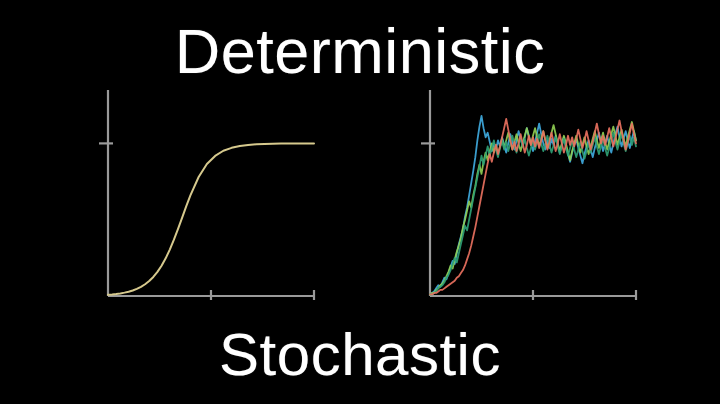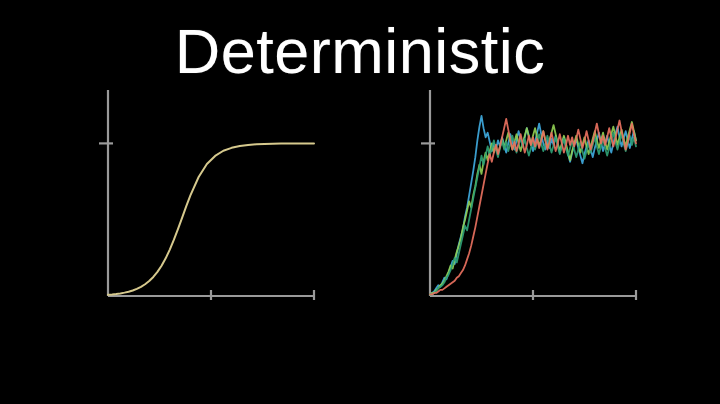--- a/index.html
+++ b/index.html
@@ -74,14 +74,15 @@
         <line x1="11" y1="63.40740740740742" x2="25" y2="63.40740740740742" stroke="#9a9a9a" stroke-width="2.2"></line>
         <line x1="123" y1="210" x2="123" y2="220" stroke="#9a9a9a" stroke-width="2.2"></line>
         <line x1="226" y1="210" x2="226" y2="220" stroke="#9a9a9a" stroke-width="2.2"></line>
         <polyline points="20.00,214.47 22.06,212.95 24.12,211.42 26.18,208.37 28.24,205.32 30.30,206.84 32.36,202.27 34.42,197.69 36.48,199.21 38.54,193.11 40.60,187.01 42.66,180.90 44.72,183.96 46.78,173.27 48.84,164.12 50.90,156.49 52.96,148.86 55.02,136.65 57.08,127.50 59.14,115.29 61.20,103.08 63.26,90.87 65.32,77.14 67.38,60.36 69.44,46.62 71.50,35.94 73.56,48.15 75.62,57.30 77.68,52.73 79.74,61.88 81.80,71.04 83.86,63.41 85.92,69.51 87.98,60.36 90.04,66.46 92.10,57.30 94.16,64.93 96.22,72.56 98.28,63.41 100.34,54.25 102.40,61.88 104.46,69.51 106.52,60.36 108.58,51.20 110.64,58.83 112.70,66.46 114.76,57.30 116.82,48.15 118.88,55.78 120.94,63.41 123.00,71.04 125.06,61.88 127.12,52.73 129.18,43.57 131.24,54.25 133.30,63.41 135.36,69.51 137.42,60.36 139.48,67.99 141.54,58.83 143.60,64.93 145.66,55.78 147.72,63.41 149.78,72.56 151.84,64.93 153.90,57.30 155.96,66.46 158.02,74.09 160.08,81.72 162.14,72.56 164.20,64.93 166.26,58.83 168.32,67.99 170.38,75.61 172.44,83.24 174.50,74.09 176.56,66.46 178.62,60.36 180.68,69.51 182.74,77.14 184.80,67.99 186.86,60.36 188.92,52.73 190.98,61.88 193.04,71.04 195.10,63.41 197.16,55.78 199.22,64.93 201.28,72.56 203.34,63.41 205.40,54.25 207.46,46.62 209.52,57.30 211.58,66.46 213.64,58.83 215.70,51.20 217.76,60.36 219.82,67.99 221.88,58.83 223.94,51.20 226.00,60.36" fill="none" stroke="#3fa9dd" stroke-width="1.8" stroke-linejoin="round" stroke-linecap="round" opacity="0.92"></polyline>
         <polyline points="20.00,214.47 22.06,212.95 24.12,212.95 26.18,209.90 28.24,208.37 30.30,205.32 32.36,203.79 34.42,200.74 36.48,196.16 38.54,191.59 40.60,185.48 42.66,188.53 44.72,179.38 46.78,171.75 48.84,165.64 50.90,158.01 52.96,147.33 55.02,139.70 57.08,130.55 59.14,121.39 61.20,127.50 63.26,115.29 65.32,106.13 67.38,93.93 69.44,84.77 71.50,93.93 73.56,81.72 75.62,72.56 77.68,80.19 79.74,71.04 81.80,63.41 83.86,72.56 85.92,64.93 87.98,74.09 90.04,66.46 92.10,58.83 94.16,67.99 96.22,60.36 98.28,52.73 100.34,61.88 102.40,69.51 104.46,61.88 106.52,54.25 108.58,63.41 110.64,71.04 112.70,63.41 114.76,55.78 116.82,48.15 118.88,57.30 120.94,64.93 123.00,55.78 125.06,48.15 127.12,57.30 129.18,66.46 131.24,58.83 133.30,51.20 135.36,60.36 137.42,67.99 139.48,60.36 141.54,52.73 143.60,45.10 145.66,54.25 147.72,63.41 149.78,71.04 151.84,63.41 153.90,55.78 155.96,63.41 158.02,72.56 160.08,80.19 162.14,71.04 164.20,63.41 166.26,55.78 168.32,64.93 170.38,72.56 172.44,64.93 174.50,57.30 176.56,66.46 178.62,74.09 180.68,66.46 182.74,58.83 184.80,51.20 186.86,60.36 188.92,67.99 190.98,60.36 193.04,52.73 195.10,61.88 197.16,69.51 199.22,61.88 201.28,54.25 203.34,46.62 205.40,55.78 207.46,64.93 209.52,57.30 211.58,49.67 213.64,58.83 215.70,66.46 217.76,57.30 219.82,49.67 221.88,42.04 223.94,51.20 226.00,60.36" fill="none" stroke="#8fce52" stroke-width="1.8" stroke-linejoin="round" stroke-linecap="round" opacity="0.92"></polyline>
         <polyline points="20.00,214.47 22.06,214.47 24.12,212.95 26.18,211.42 28.24,208.37 30.30,206.84 32.36,205.32 34.42,202.27 36.48,197.69 38.54,194.64 40.60,190.06 42.66,183.96 44.72,177.85 46.78,182.43 48.84,173.27 50.90,164.12 52.96,154.96 55.02,145.81 57.08,150.39 59.14,139.70 61.20,129.02 63.26,118.34 65.32,107.66 67.38,96.98 69.44,86.30 71.50,75.61 73.56,84.77 75.62,75.61 77.68,66.46 79.74,75.61 81.80,67.99 83.86,60.36 85.92,69.51 87.98,77.14 90.04,67.99 92.10,60.36 94.16,69.51 96.22,61.88 98.28,71.04 100.34,63.41 102.40,55.78 104.46,64.93 106.52,72.56 108.58,64.93 110.64,57.30 112.70,66.46 114.76,58.83 116.82,67.99 118.88,75.61 120.94,67.99 123.00,60.36 125.06,69.51 127.12,61.88 129.18,54.25 131.24,63.41 133.30,71.04 135.36,63.41 137.42,55.78 139.48,64.93 141.54,72.56 143.60,64.93 145.66,57.30 147.72,66.46 149.78,74.09 151.84,66.46 153.90,58.83 155.96,67.99 158.02,75.61 160.08,67.99 162.14,60.36 164.20,69.51 166.26,77.14 168.32,69.51 170.38,61.88 172.44,71.04 174.50,78.67 176.56,71.04 178.62,63.41 180.68,72.56 182.74,64.93 184.80,57.30 186.86,66.46 188.92,74.09 190.98,66.46 193.04,58.83 195.10,67.99 197.16,75.61 199.22,67.99 201.28,60.36 203.34,52.73 205.40,61.88 207.46,69.51 209.52,61.88 211.58,54.25 213.64,63.41 215.70,71.04 217.76,63.41 219.82,55.78 221.88,64.93 223.94,57.30 226.00,66.46" fill="none" stroke="#2e9e74" stroke-width="1.8" stroke-linejoin="round" stroke-linecap="round" opacity="0.92"></polyline>
         <polyline points="20.00,214.47 22.06,214.47 24.12,212.95 26.18,212.95 28.24,211.42 30.30,209.90 32.36,209.90 34.42,208.37 36.48,206.84 38.54,205.32 40.60,203.79 42.66,202.27 44.72,200.74 46.78,197.69 48.84,196.16 50.90,193.11 52.96,190.06 55.02,185.48 57.08,179.38 59.14,173.27 61.20,165.64 63.26,156.49 65.32,147.33 67.38,136.65 69.44,125.97 71.50,115.29 73.56,104.61 75.62,93.93 77.68,83.24 79.74,74.09 81.80,81.72 83.86,72.56 85.92,64.93 87.98,74.09 90.04,66.46 92.10,57.30 94.16,48.15 96.22,38.99 98.28,49.67 100.34,60.36 102.40,69.51 104.46,61.88 106.52,71.04 108.58,63.41 110.64,54.25 112.70,63.41 114.76,72.56 116.82,64.93 118.88,55.78 120.94,64.93 123.00,57.30 125.06,66.46 127.12,58.83 129.18,67.99 131.24,60.36 133.30,51.20 135.36,60.36 137.42,69.51 139.48,61.88 141.54,52.73 143.60,61.88 145.66,71.04 147.72,63.41 149.78,54.25 151.84,63.41 153.90,72.56 155.96,64.93 158.02,55.78 160.08,64.93 162.14,57.30 164.20,66.46 166.26,58.83 168.32,49.67 170.38,58.83 172.44,67.99 174.50,60.36 176.56,51.20 178.62,60.36 180.68,69.51 182.74,61.88 184.80,52.73 186.86,43.57 188.92,54.25 190.98,63.41 193.04,55.78 195.10,64.93 197.16,57.30 199.22,48.15 201.28,57.30 203.34,66.46 205.40,58.83 207.46,49.67 209.52,40.52 211.58,51.20 213.64,60.36 215.70,69.51 217.76,61.88 219.82,52.73 221.88,43.57 223.94,54.25 226.00,63.41" fill="none" stroke="#e8705e" stroke-width="1.8" stroke-linejoin="round" stroke-linecap="round" opacity="0.92"></polyline>
       </svg>
   </div>
 
+  <div id="title-bottom" class="headline">Stochastic</div>
 
 </div>
 
 </body></html>

